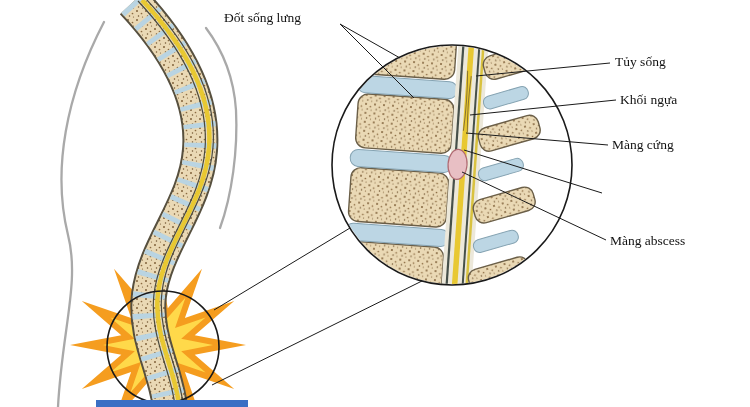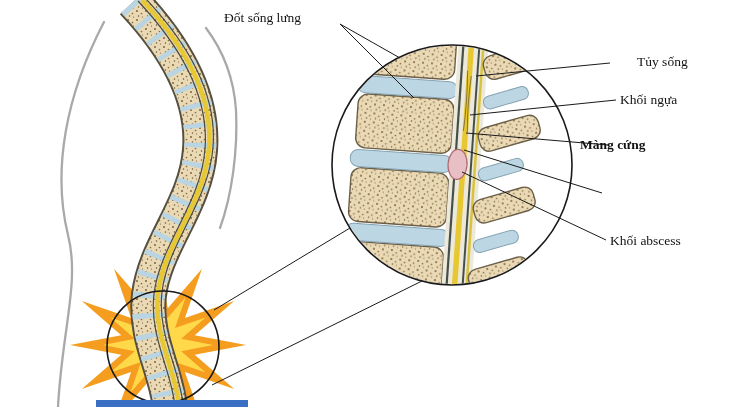--- a/index.html
+++ b/index.html
@@ -125,21 +125,21 @@
     <line class="leader" x1="610" y1="63" x2="476" y2="76"></line>
     <line class="leader" x1="616" y1="100" x2="470" y2="115"></line>
     <line class="leader" x1="608" y1="145" x2="466" y2="133"></line>
     <line class="leader" x1="602" y1="193" x2="464" y2="150"></line>
     <line class="leader" x1="606" y1="240" x2="462" y2="172"></line>
   </g>
 </svg>
 
   <div class="lbl" style="left:224px;top:10px;">Đốt sống lưng</div>
 
-  <div class="lbl" style="left:637px;top:54px;">Tủy sống</div>
+  <div class="lbl" style="left:615px;top:54px;">Tủy sống</div>
 
   <div class="lbl" style="left:620px;top:92px;">Khối ngựa</div>
 
-  <div class="lbl" style="left:580px;top:137px;font-weight:bold;">Màng cứng</div>
+  <div class="lbl" style="left:612px;top:137px;">Màng cứng</div>
 
 
-  <div class="lbl" style="left:610px;top:233px;">Khối abscess</div>
+  <div class="lbl" style="left:610px;top:233px;">Màng abscess</div>
 </div>
 
 </body></html>

